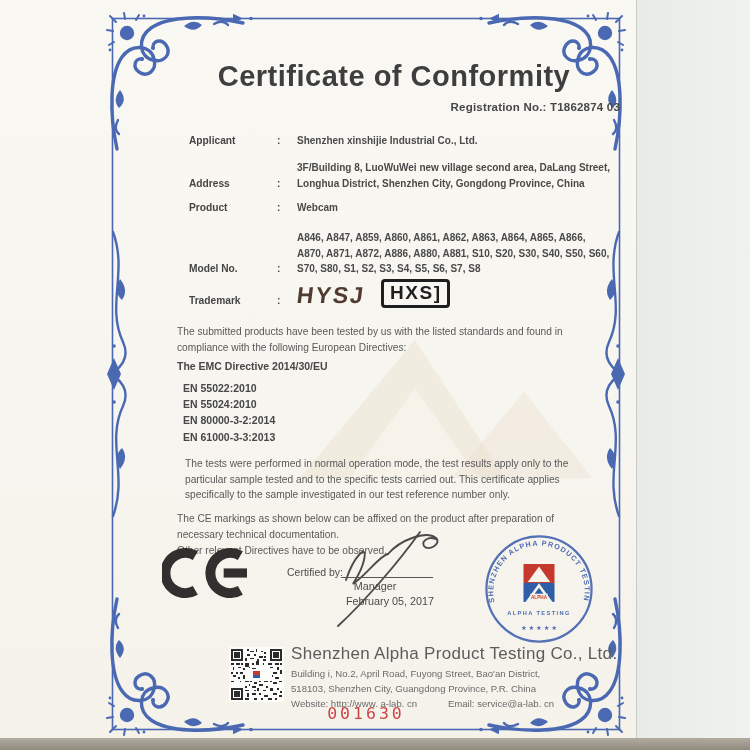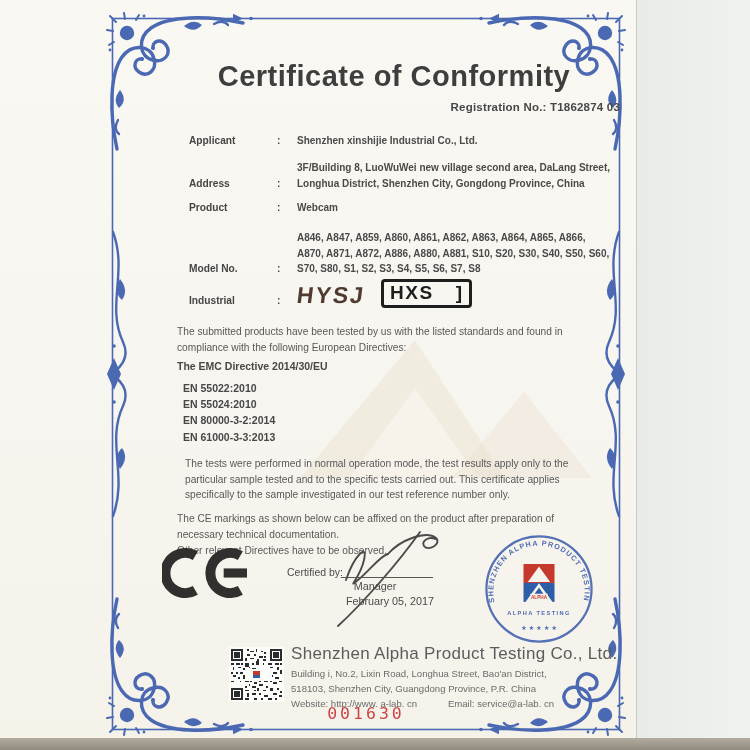--- a/index.html
+++ b/index.html
@@ -24,21 +24,21 @@
   .flabel{width:88px;color:#454545;}
   .fsep{width:20px;}
   .fval{width:314px;font-size:10px;}
   .para{left:177px;width:416px;font-size:10.2px;color:#585858;line-height:15.7px;}
   .bold-line{left:177px;font-size:10.5px;font-weight:bold;color:#474747;}
   .std{left:183px;font-size:10.5px;font-weight:bold;color:#474747;line-height:16.2px;}
   .logo1{font-size:23px;font-weight:900;color:#513a2f;letter-spacing:2px;
          transform:skewX(-7deg);margin-top:-5px;line-height:26px;}
   .logo2{display:inline-flex;align-items:center;margin-left:16px;margin-top:-6px;
          border:3.5px solid #1e1e1e;border-radius:4px;padding:0 5px 1px 6px;
-         font-size:19px;font-weight:900;color:#1e1e1e;letter-spacing:1.5px;line-height:22px;gap:22px;}
+         font-size:19px;font-weight:900;color:#1e1e1e;letter-spacing:1.5px;line-height:22px;}
   .certby{left:287px;top:566px;font-size:10.5px;color:#4c4c4c;}
   .sigline{left:341px;top:577px;width:92px;border-bottom:1.3px solid #565656;height:0;}
   .mgr{left:319px;top:580px;width:112px;text-align:center;font-size:10.8px;color:#4c4c4c;}
   .date{left:330px;top:595px;width:120px;text-align:center;font-size:10.8px;color:#4a4a4a;}
   .company{left:291px;top:644px;font-size:17px;color:#5c5c5c;letter-spacing:.3px;}
   .faddr{left:291px;font-size:9.6px;color:#6b6b6b;line-height:15px;}
   .serial{left:112px;top:704px;width:508px;text-align:center;
           font-family:"DejaVu Sans Mono", monospace;font-size:16.5px;color:#cc4545;letter-spacing:3px;}
 </style>
 </head>
@@ -135,21 +135,21 @@
     <span class="flabel">Product</span>
     <span class="fsep">:</span>
     <span class="fval">Webcam</span>
   </div>
   <div class="abs frow" style="top:230px">
     <span class="flabel">Model No.</span>
     <span class="fsep">:</span>
     <span class="fval">A846, A847, A859, A860, A861, A862, A863, A864, A865, A866, A870, A871, A872, A886, A880, A881, S10, S20, S30, S40, S50, S60, S70, S80, S1, S2, S3, S4, S5, S6, S7, S8</span>
   </div>
   <div class="abs frow" style="top:285px">
-    <span class="flabel">Industrial</span>
+    <span class="flabel">Trademark</span>
     <span class="fsep">:</span>
     <span class="logo1">HYSJ</span>
     <span class="logo2">
       <span>HXS</span>
       <span>]</span>
     </span>
   </div>
 
   <div class="abs para" style="top:324px">The submitted products have been tested by us with the listed standards and found in compliance with the following European Directives:</div>
   <div class="abs bold-line" style="top:360px">The EMC Directive 2014/30/EU</div>
@@ -215,21 +215,21 @@
     <g fill="#2b2b2b">
         <rect x="2" y="2" width="3" height="3"></rect>
         <rect x="24" y="2" width="3" height="3"></rect>
         <rect x="2" y="24" width="3" height="3"></rect>
       </g>
     <rect x="11.5" y="11.5" width="6" height="6" fill="#fcfcfa"></rect>
     <rect x="12.5" y="12.3" width="4" height="2.2" fill="#c5392c"></rect>
     <rect x="12.5" y="14.5" width="4" height="2.2" fill="#2e5ea8"></rect>
   </svg>
   <div class="abs company">Shenzhen Alpha Product Testing Co., Ltd.</div>
-  <div class="abs faddr" style="top:666px">Building i, No.2, Lixin Road, Longhua Street, Bao'an District,</div>
+  <div class="abs faddr" style="top:666px">Building i, No.2, April Road, Fuyong Street, Bao'an District,</div>
   <div class="abs faddr" style="top:681px">518103, Shenzhen City, Guangdong Province, P.R. China</div>
   <div class="abs faddr" style="top:696px">
     <span>Website: http://www. a-lab. cn</span>
     <span style="margin-left:28px">Email: service@a-lab. cn</span>
   </div>
   <div class="abs serial">001630</div>
 
 </div>
 
 </body></html>

